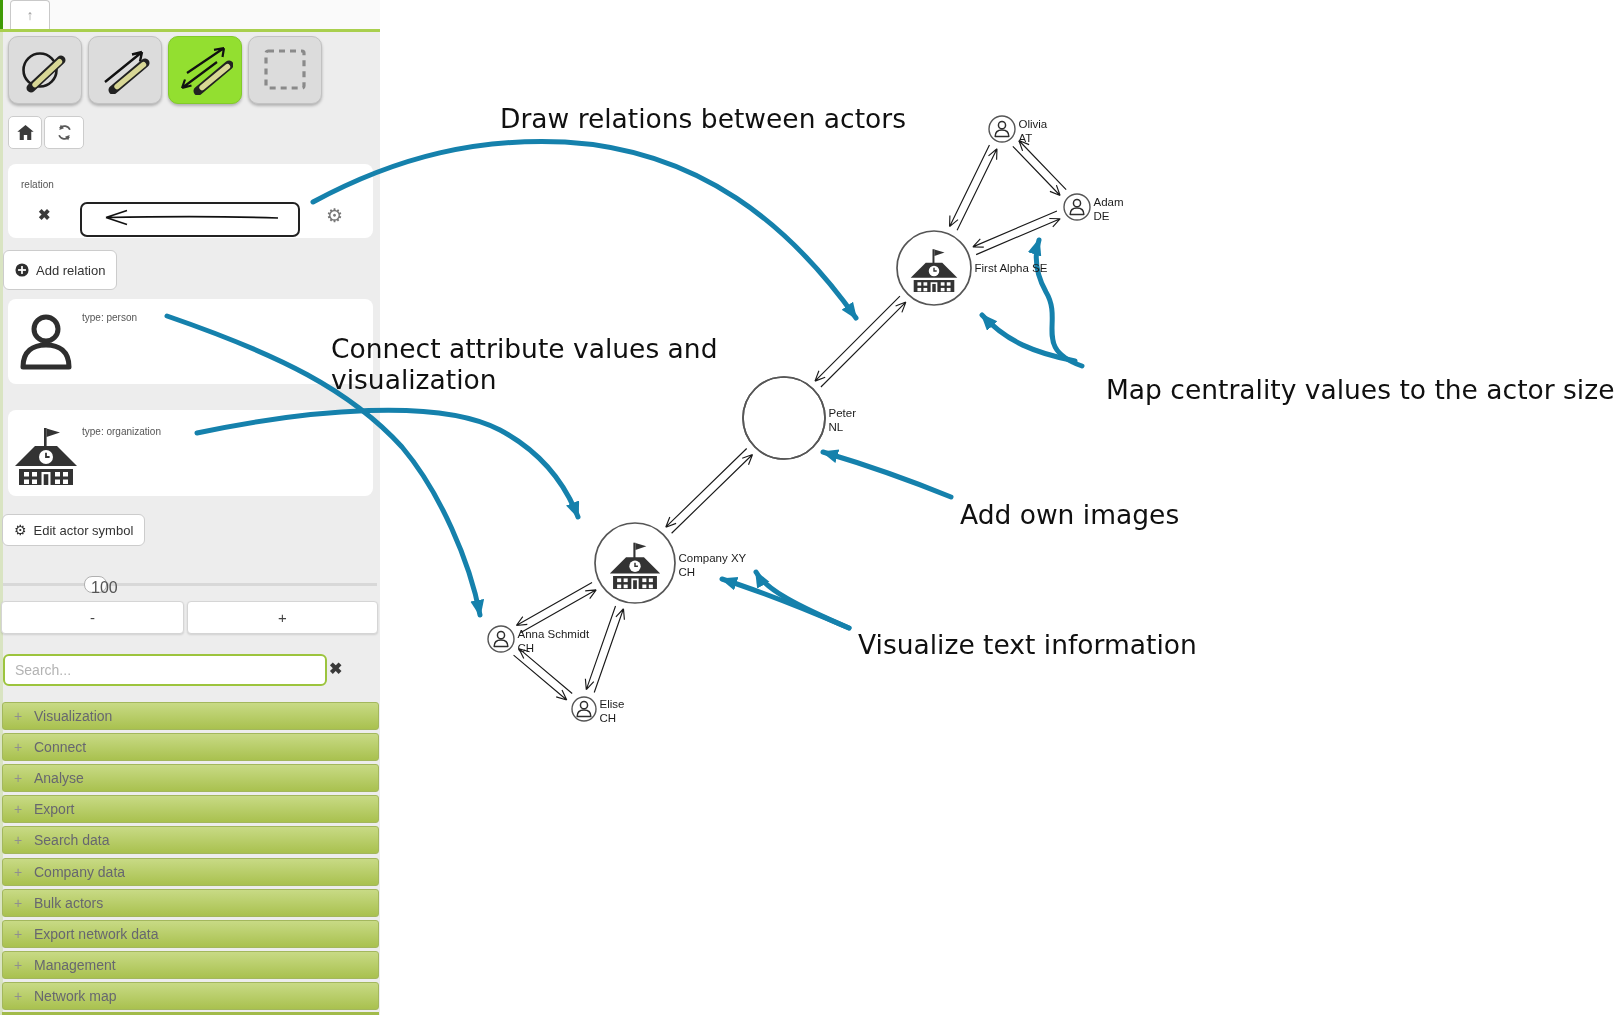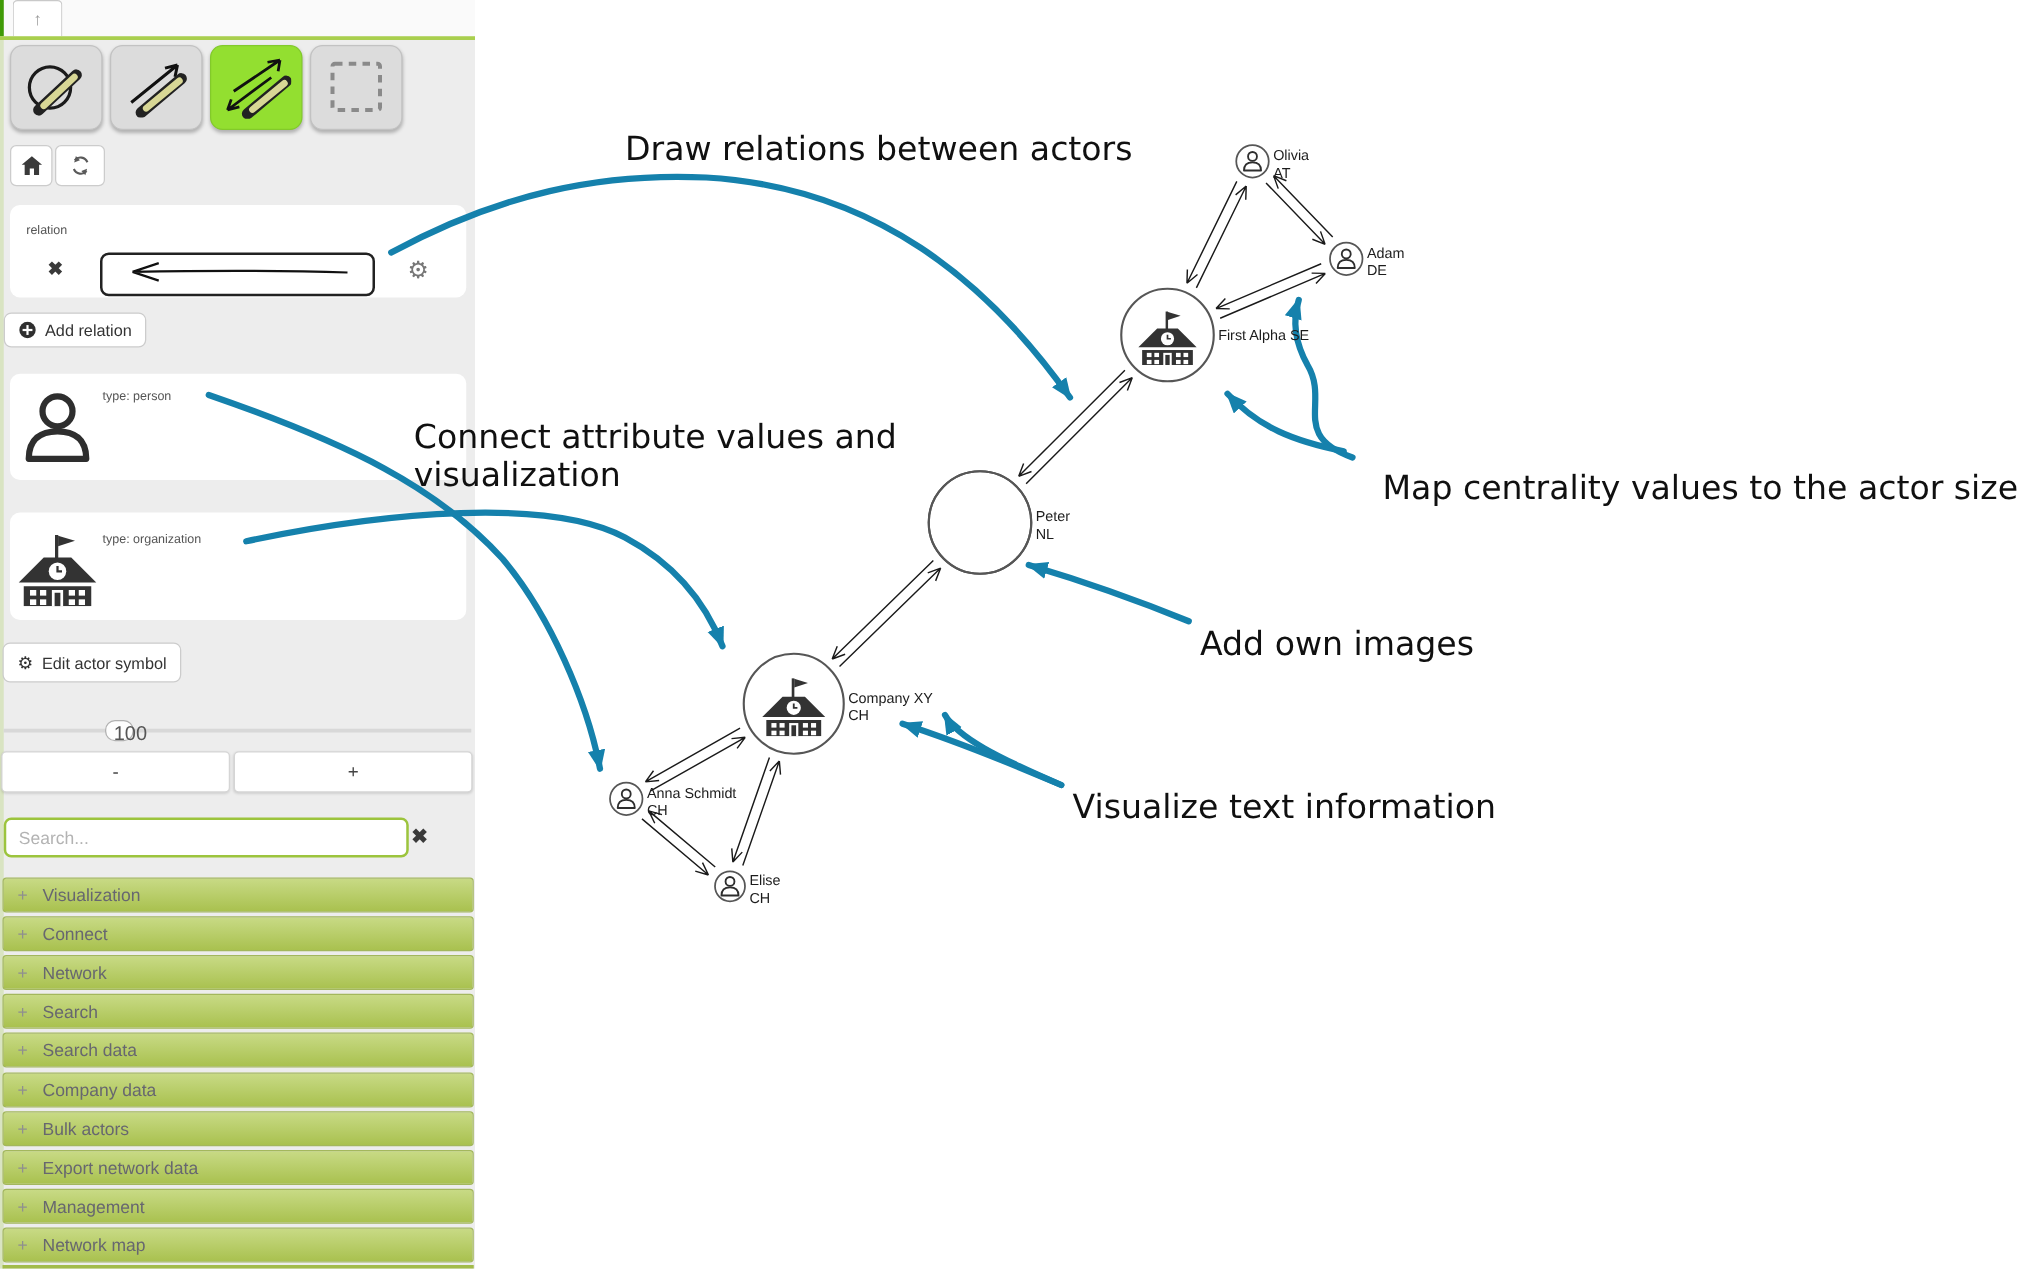--- a/index.html
+++ b/index.html
@@ -21,21 +21,21 @@
   .sbtn{position:absolute;top:116px;height:31px;background:#fff;border:1px solid #cccccc;
       border-radius:5px;display:flex;align-items:center;justify-content:center;cursor:pointer;}
   .card{position:absolute;left:8px;width:365px;background:#ffffff;border-radius:8px;}
   .card-label{font-size:10px;color:#555;}
   .relation-x{position:absolute;left:30px;top:42px;font-size:15px;color:#3a3a3a;font-weight:bold;cursor:pointer;}
   .arrow-box{position:absolute;left:72px;top:38px;width:216px;height:31px;border:2px solid #222;
       border-radius:7px;background:#fff;}
   .relation-gear{position:absolute;left:318px;top:40px;font-size:19px;color:#777;cursor:pointer;}
   .white-btn{position:absolute;background:#fff;border:1px solid #cccccc;border-radius:6px;
       font-size:13px;color:#333;display:flex;align-items:center;gap:7px;cursor:pointer;
-      padding:0 11px;height:28px;box-sizing:border-box;}
+      padding:0 11px;height:40px;box-sizing:border-box;}
   .slider-track{position:absolute;left:3px;top:583px;width:374px;height:3px;background:#d8d8d8;}
   .slider-thumb{position:absolute;left:84px;top:576px;width:21px;height:15px;background:#fdfdfd;
       border:1px solid #b0b0b0;border-radius:8px;cursor:pointer;}
   .slider-value{position:absolute;left:91px;top:579px;font-size:16px;color:#555;}
   .zoombtn{position:absolute;top:601px;height:33px;background:#fff;border:1px solid #d5d5d5;
       border-radius:4px;text-align:center;line-height:32px;font-size:15px;color:#444;
       box-shadow:0 1px 2px rgba(0,0,0,.12);cursor:pointer;box-sizing:border-box;}
   .search-input{position:absolute;left:3px;top:654px;width:324px;height:32px;box-sizing:border-box;
       border:2px solid #9cc43d;border-radius:6px;padding:0 10px;font-size:14px;color:#333;
       font-family:"Liberation Sans",sans-serif;outline:none;}
@@ -188,22 +188,22 @@
 
   <div class="zoombtn" style="left:1px;width:183px">-</div>
   <div class="zoombtn" style="left:187px;width:191px">+</div>
 
   <input class="search-input" type="text" placeholder="Search..." style="">
   <span class="search-x">✖</span>
 
   <div id="accordion">
       <div class="acc-item" style="top: 702px;"><span class="acc-plus">+</span><span>Visualization</span></div>
       <div class="acc-item" style="top: 733.1px;"><span class="acc-plus">+</span><span>Connect</span></div>
-      <div class="acc-item" style="top: 764.2px;"><span class="acc-plus">+</span><span>Network</span></div>
-      <div class="acc-item" style="top: 795.3px;"><span class="acc-plus">+</span><span>Search</span></div>
+      <div class="acc-item" style="top: 764.2px;"><span class="acc-plus">+</span><span>Analyse</span></div>
+      <div class="acc-item" style="top: 795.3px;"><span class="acc-plus">+</span><span>Export</span></div>
       <div class="acc-item" style="top: 826.4px;"><span class="acc-plus">+</span><span>Search data</span></div>
       <div class="acc-item" style="top: 857.5px;"><span class="acc-plus">+</span><span>Company data</span></div>
       <div class="acc-item" style="top: 888.6px;"><span class="acc-plus">+</span><span>Bulk actors</span></div>
       <div class="acc-item" style="top: 919.7px;"><span class="acc-plus">+</span><span>Export network data</span></div>
       <div class="acc-item" style="top: 950.8px;"><span class="acc-plus">+</span><span>Management</span></div>
       <div class="acc-item" style="top: 981.9px;"><span class="acc-plus">+</span><span>Network map</span></div>
     </div>
   <div class="bottom-sliver"></div>
 </div>
 

